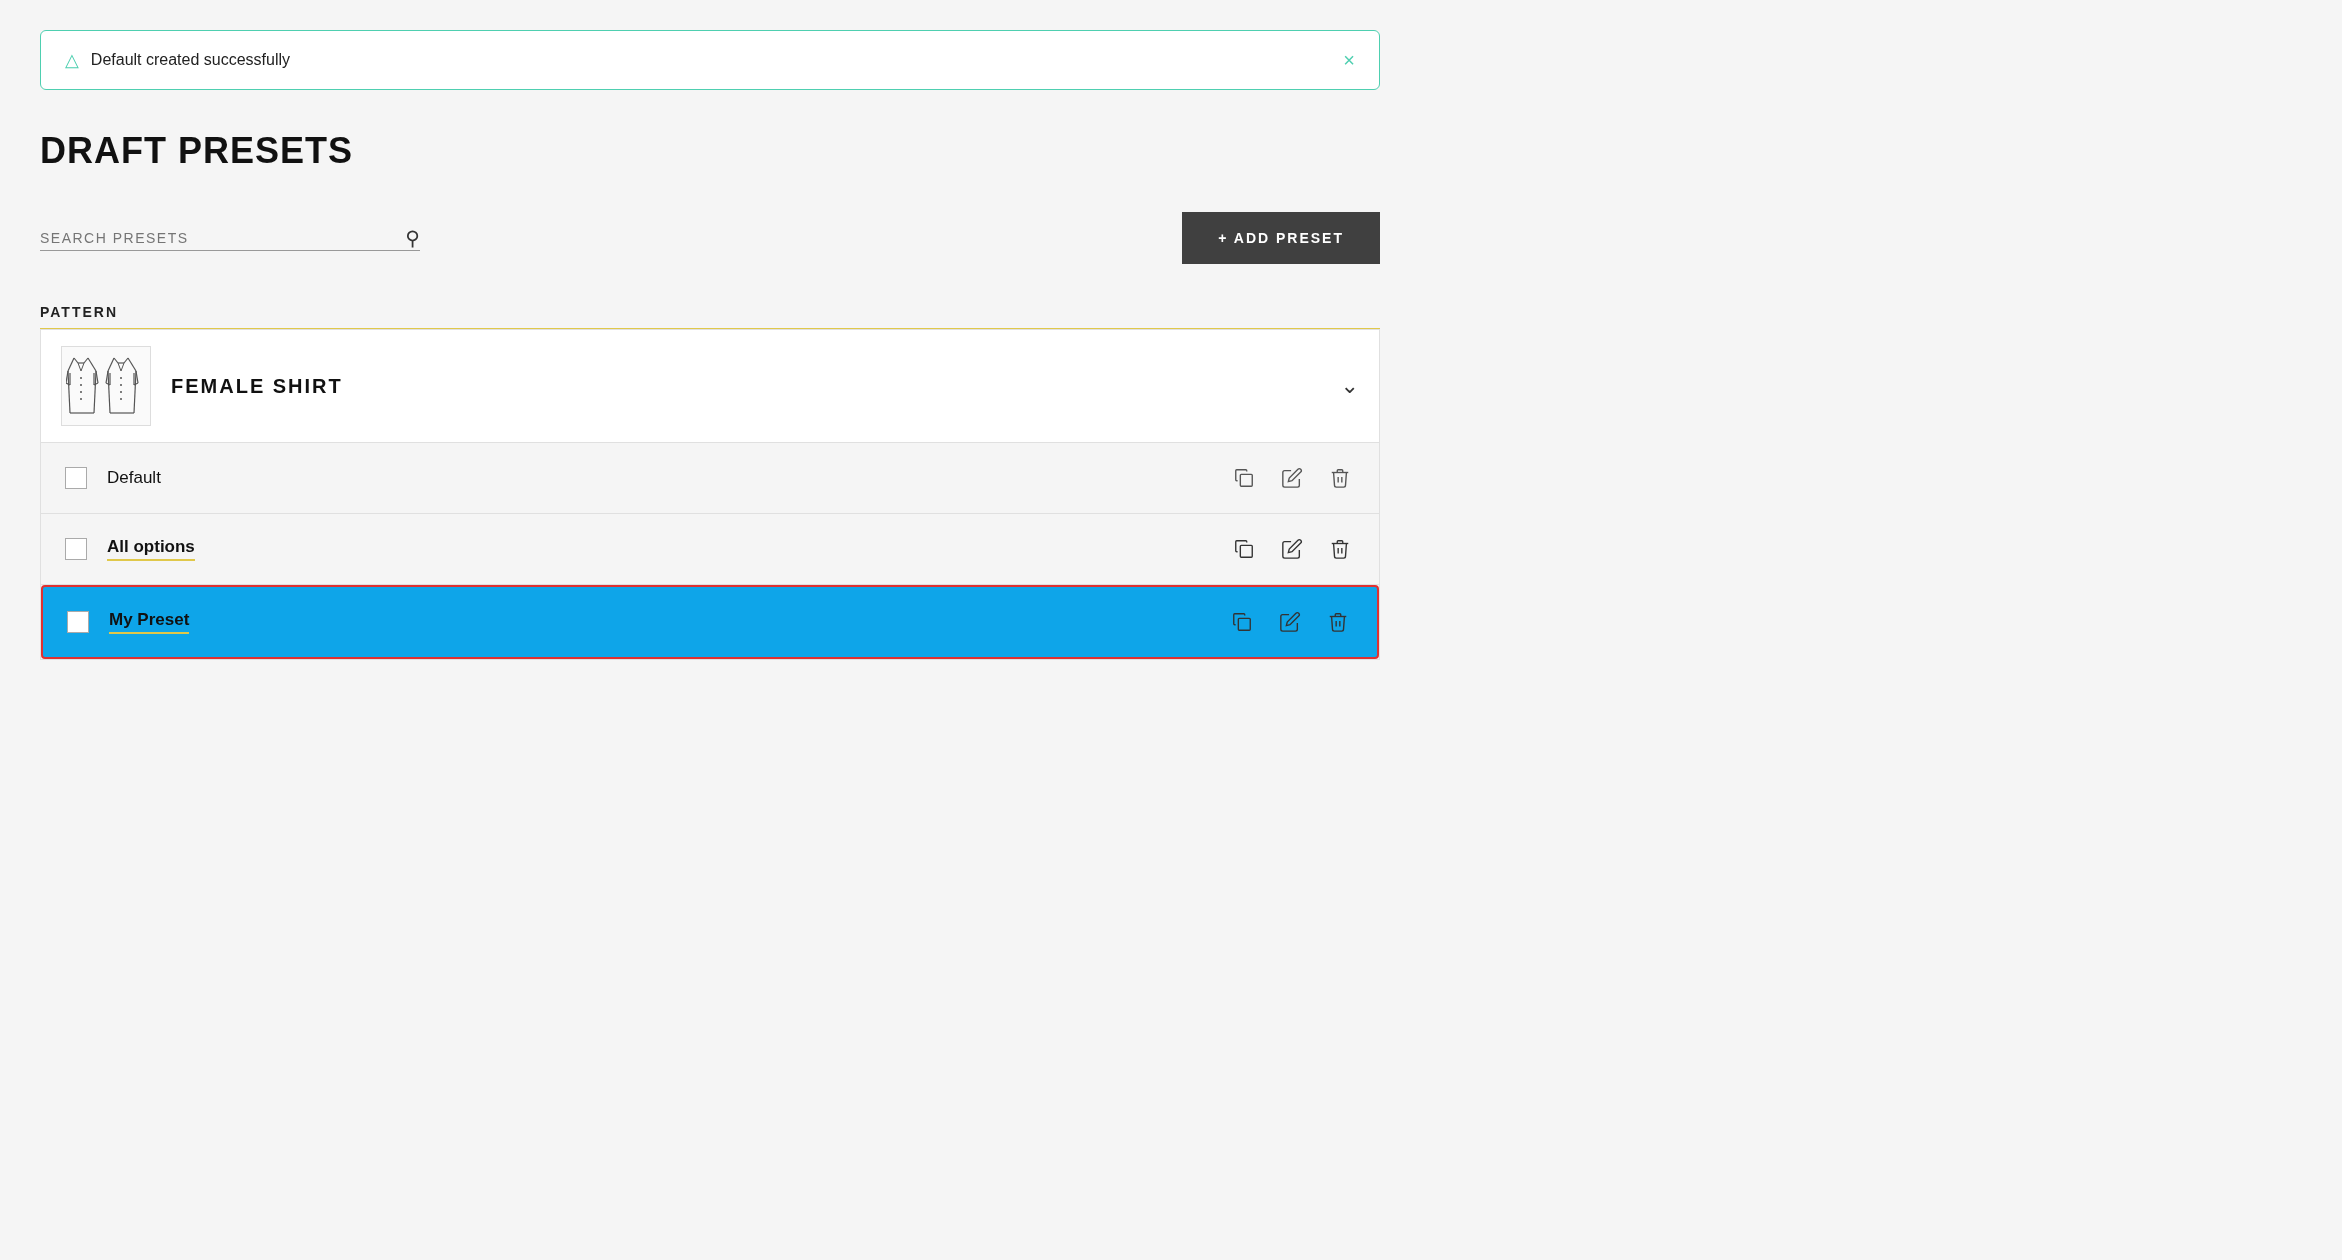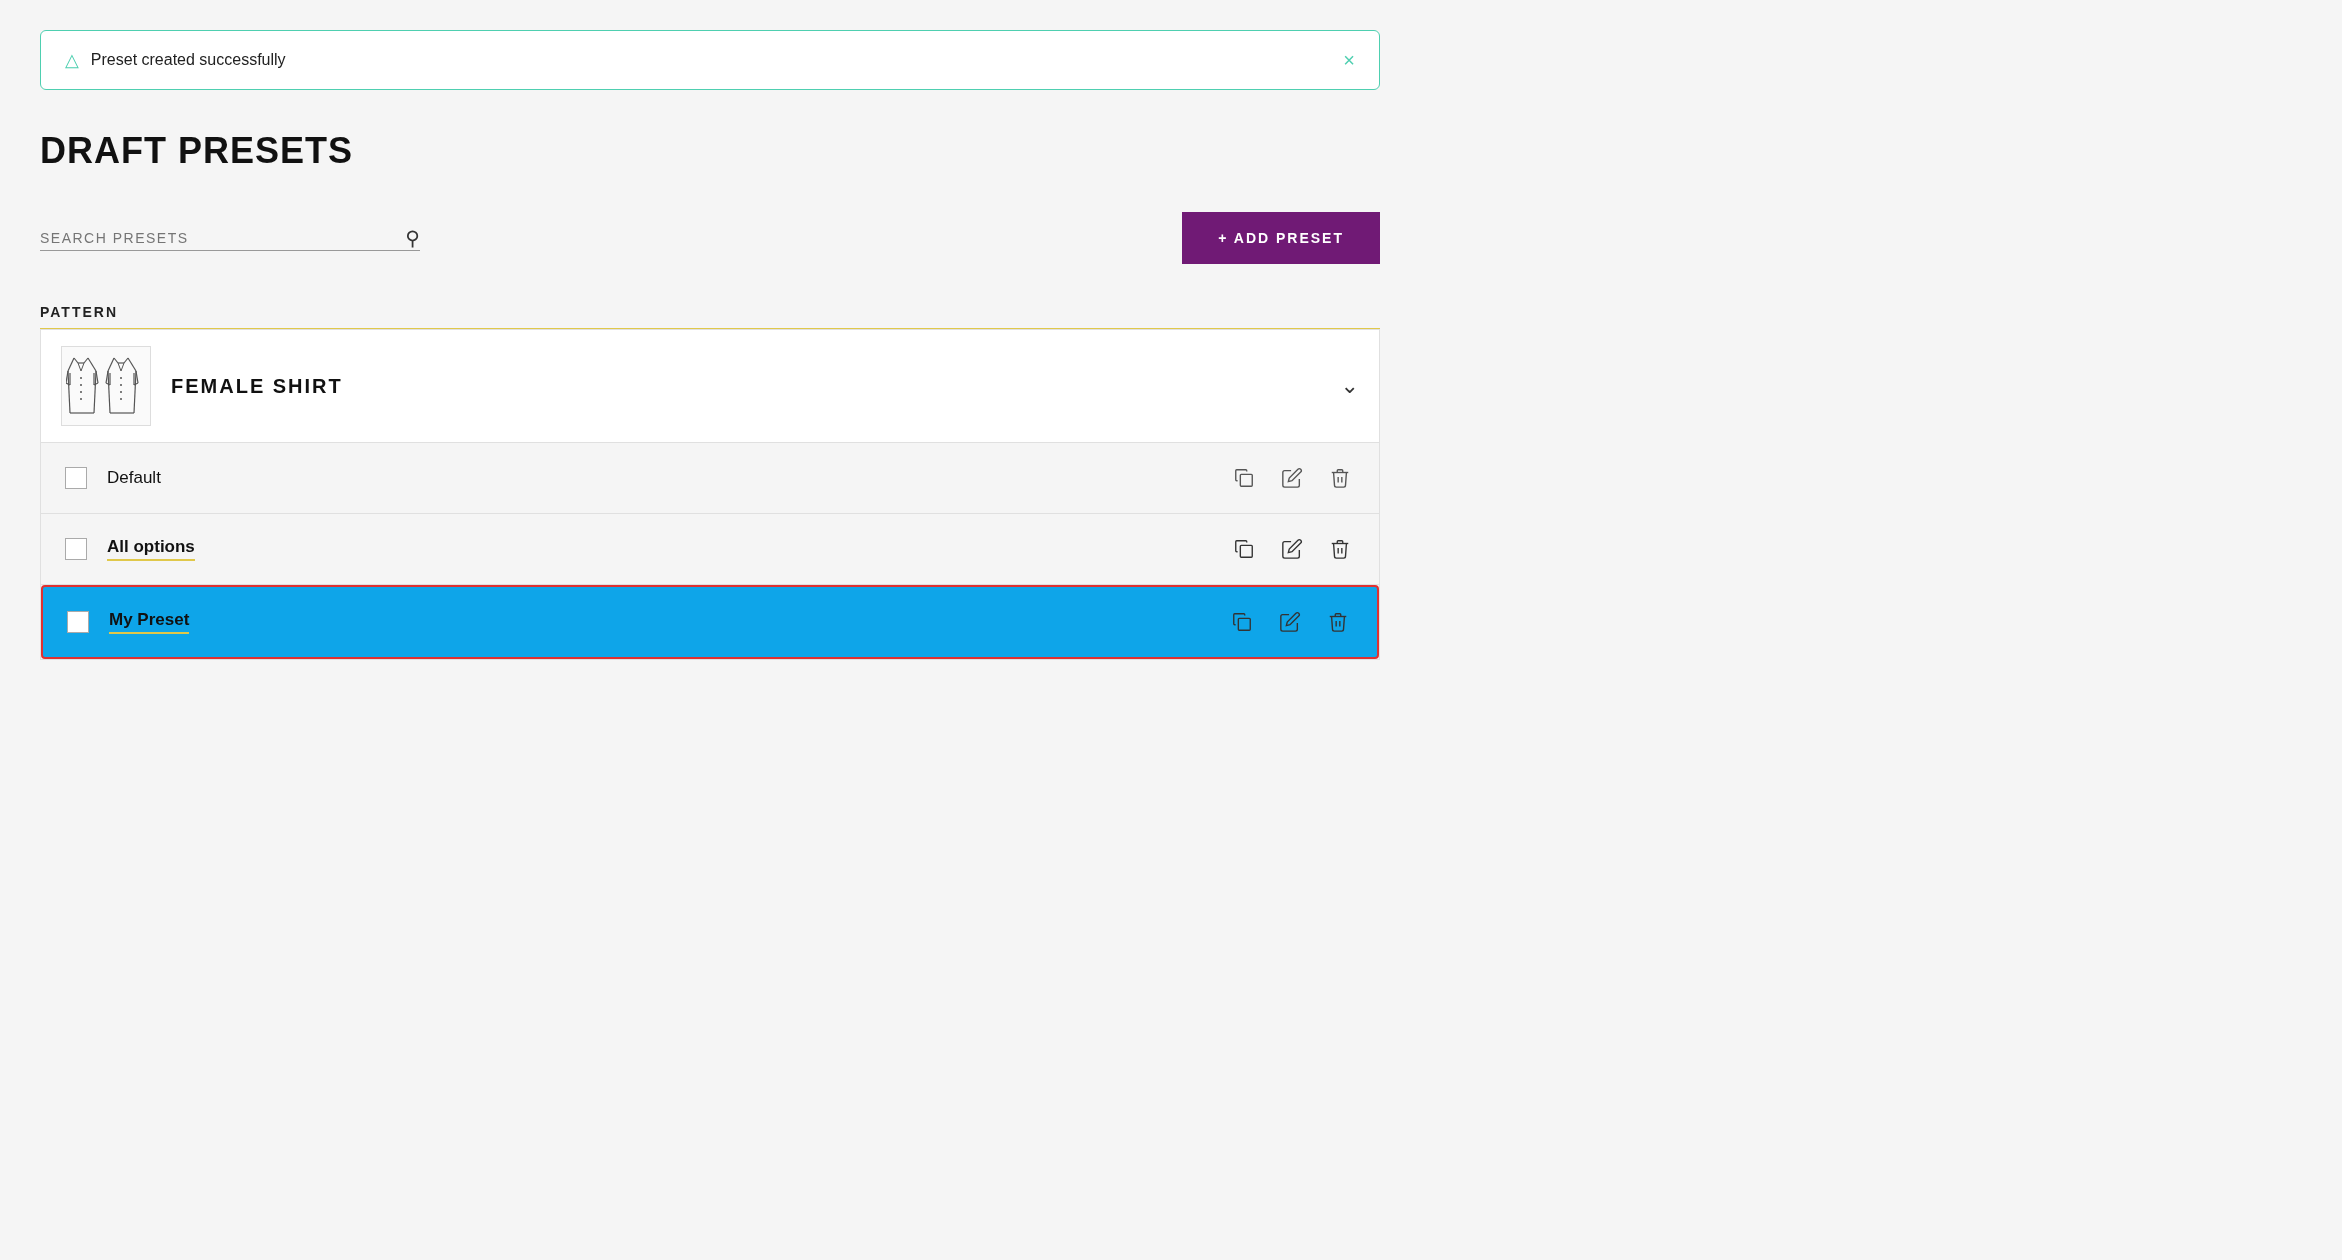--- a/index.html
+++ b/index.html
@@ -73,21 +73,21 @@
       color: #888;
       width: 100%;
       text-transform: uppercase;
     }
     .search-icon {
       font-size: 20px;
       color: #333;
       margin-left: 8px;
     }
     .add-preset-btn {
-      background: #701a75;
+      background: #404040;
       color: #fff;
       border: none;
       padding: 18px 36px;
       font-size: 14px;
       font-weight: 700;
       letter-spacing: 2px;
       cursor: pointer;
       display: flex;
       align-items: center;
       gap: 10px;
@@ -219,21 +219,21 @@
     .action-btn.active svg {
       stroke: #333;
     }
   </style>
 </head>
 <body>
 
 <div class="toast">
   <div class="toast-left">
     <span class="toast-icon">△</span>
-    <span class="toast-message">Preset created successfully</span>
+    <span class="toast-message">Default created successfully</span>
   </div>
   <button class="toast-close">×</button>
 </div>
 
 <h1 class="page-title">DRAFT PRESETS</h1>
 
 <div class="toolbar">
   <div class="search-wrapper">
     <input class="search-input" type="text" placeholder="SEARCH PRESETS" style="">
     <span class="search-icon">⚲</span>

